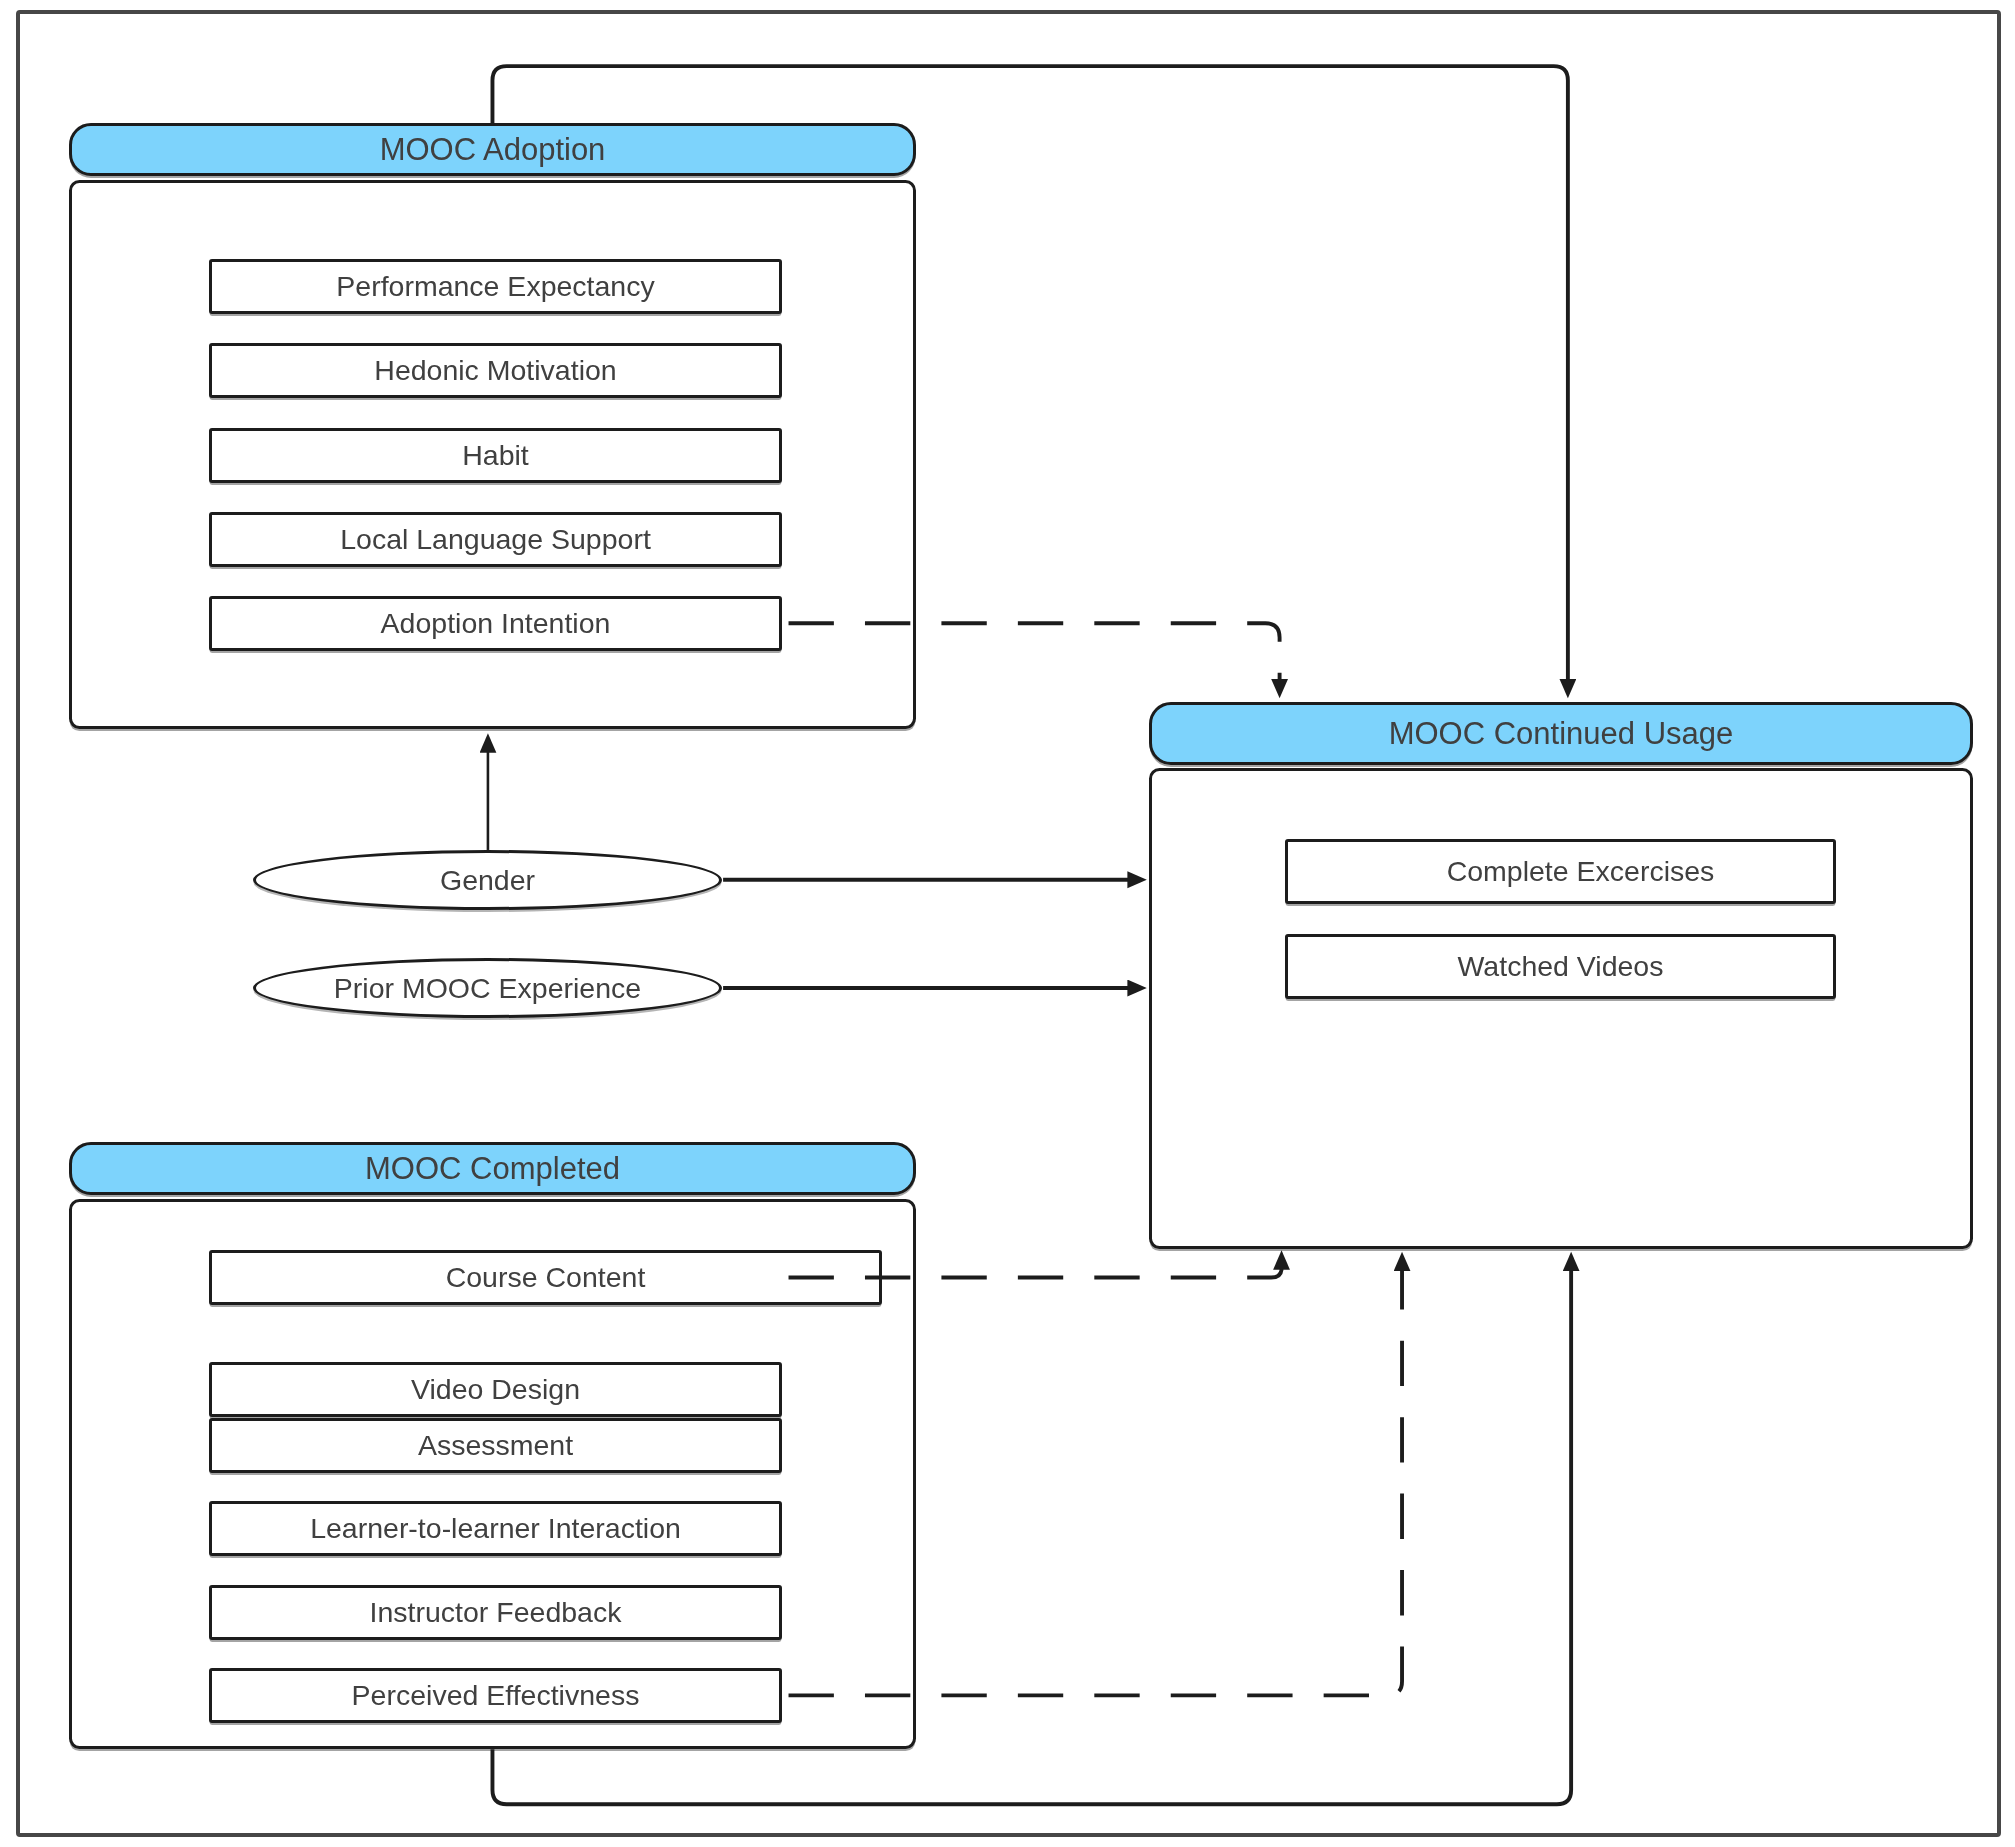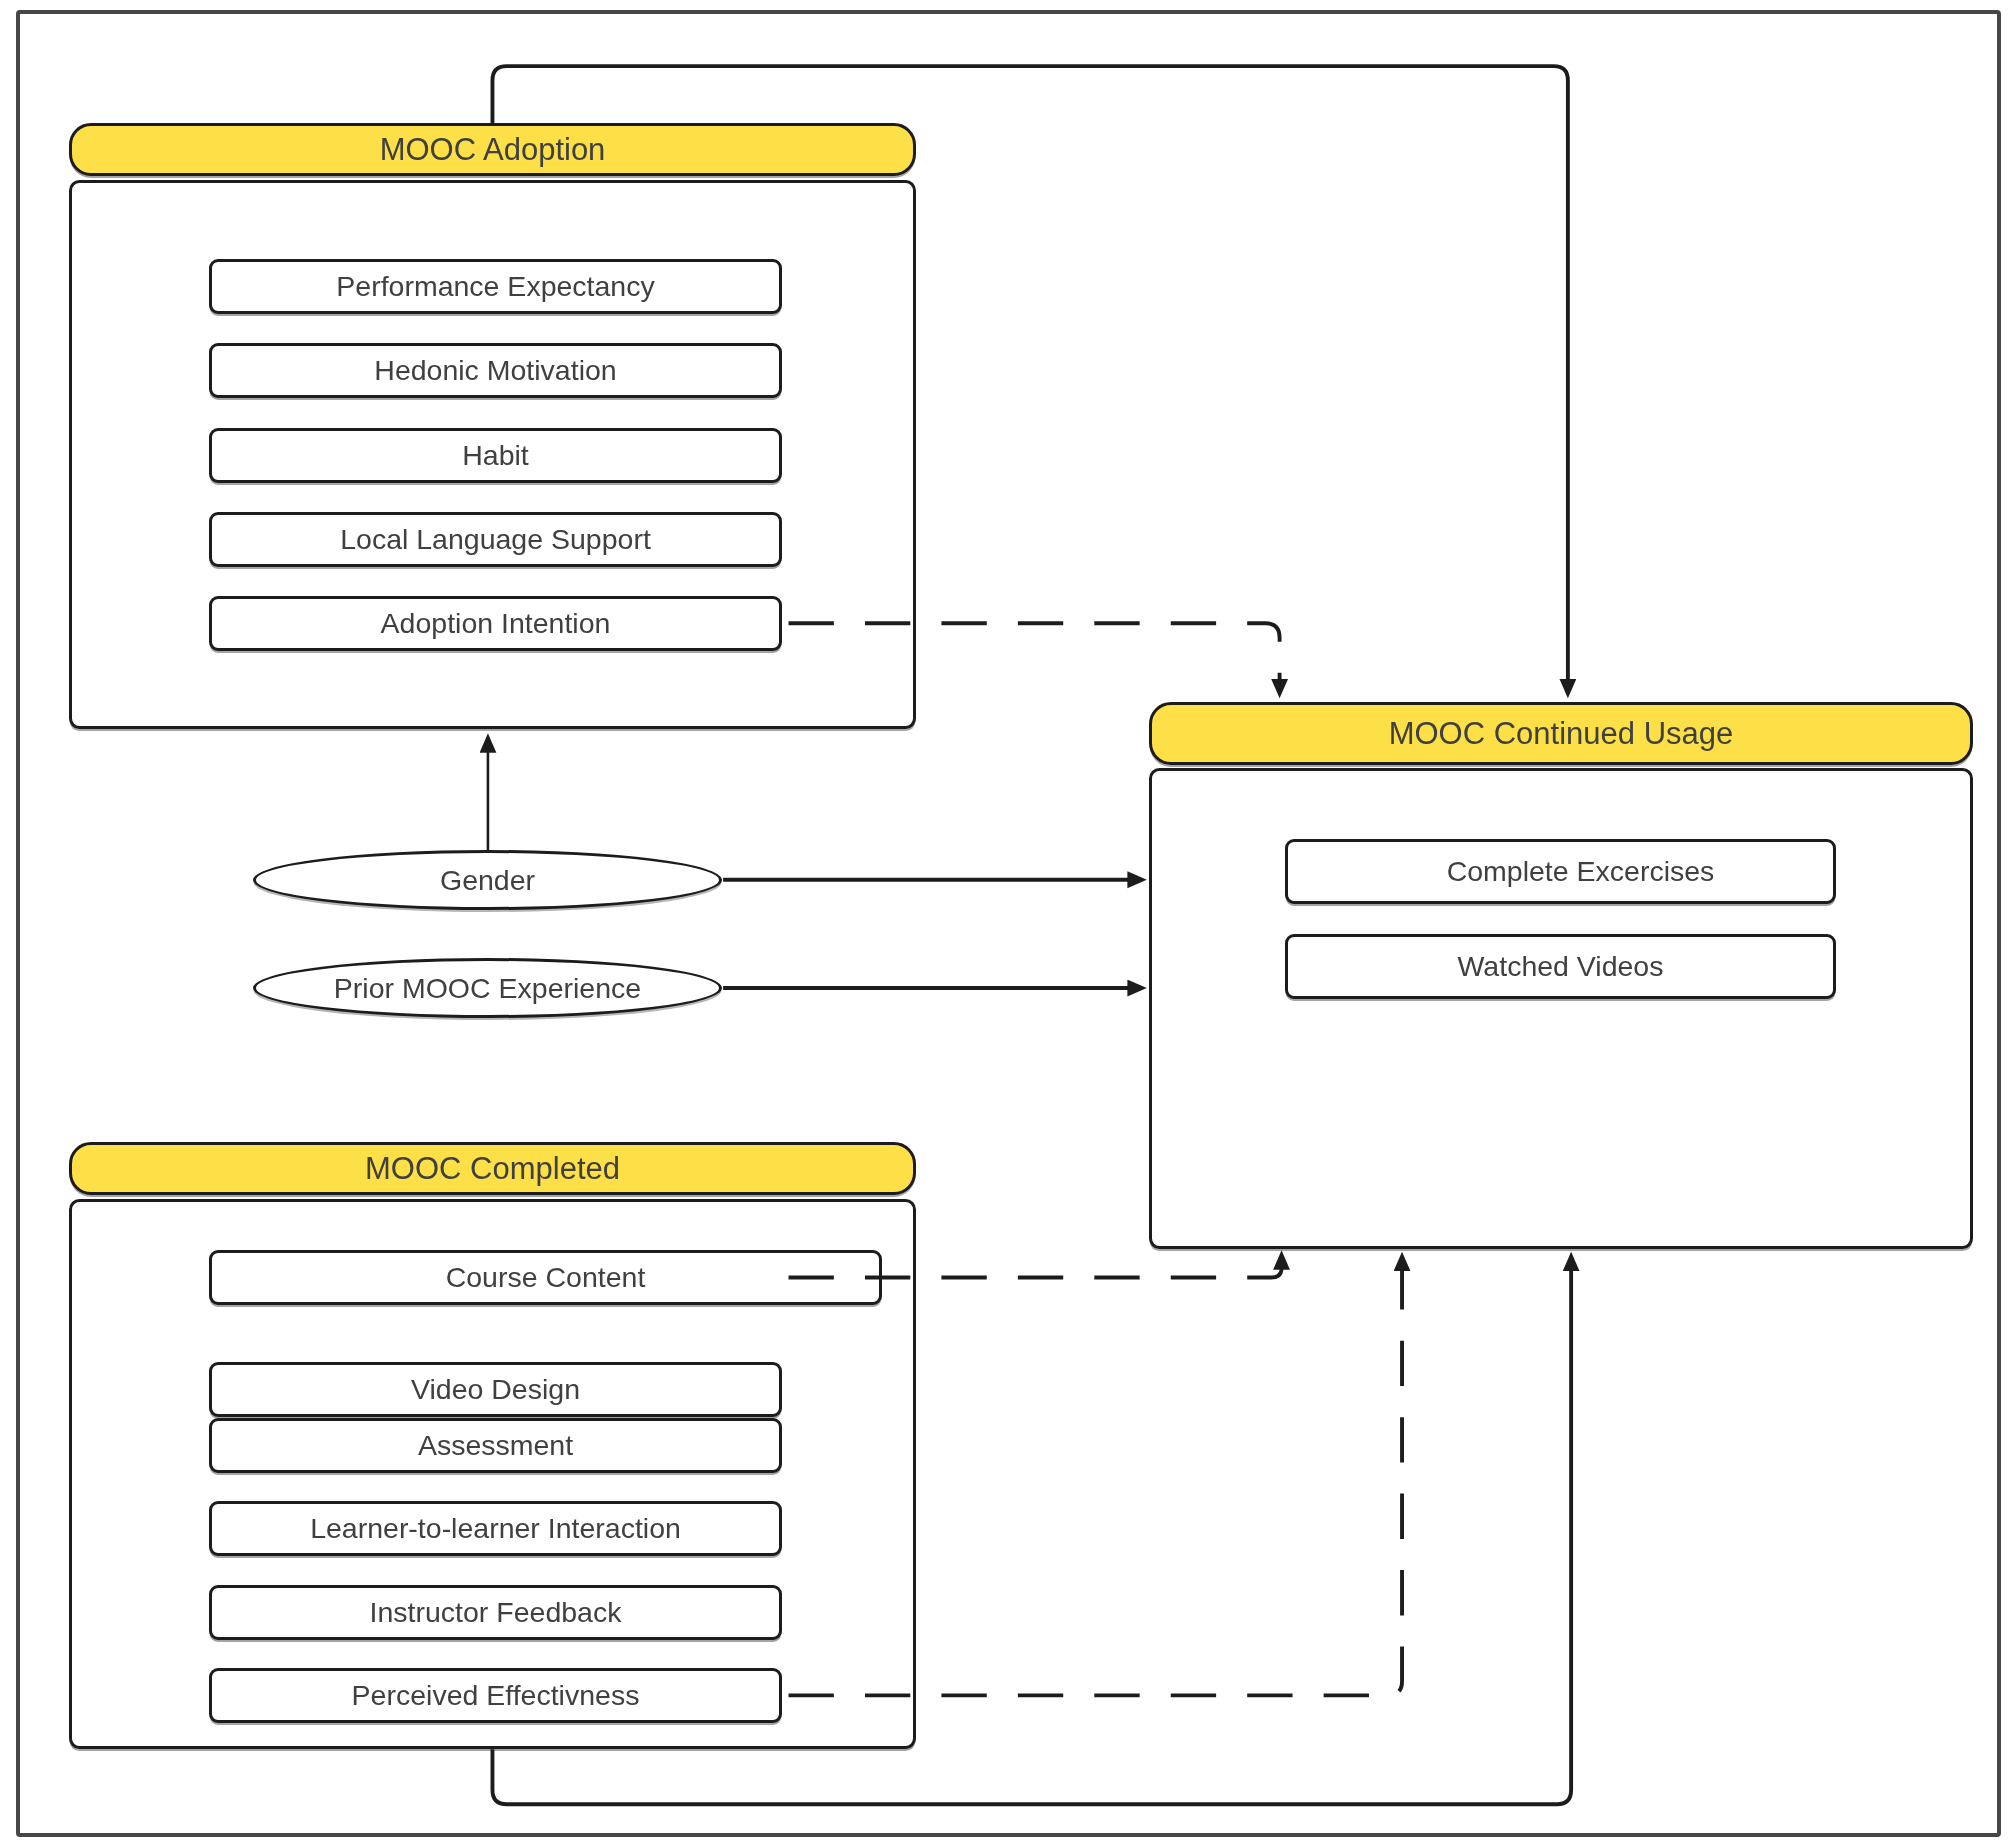--- a/index.html
+++ b/index.html
@@ -20,21 +20,21 @@
     position: absolute;
     left: 16px; top: 9.7px;
     width: 1985px; height: 1827px;
     border: 4.5px solid #474747;
     border-radius: 3.9px;
     box-sizing: border-box;
   }
   .group-title {
     position: absolute;
     box-sizing: border-box;
-    background: #fde047;
+    background: #7dd3fc;
     border: 3.2px solid #1c1c1c;
     border-radius: 22px;
     display: flex;
     align-items: center;
     justify-content: center;
     font-size: 31px;
     box-shadow: 0 2.6px 0 -0.6px rgba(90,90,90,.55);
     z-index: 2;
   }
   .group-body {
@@ -44,21 +44,21 @@
     border: 3.2px solid #1c1c1c;
     border-radius: 10.4px;
     box-shadow: 0 2.6px 0 -0.6px rgba(90,90,90,.55);
     z-index: 1;
   }
   .node {
     position: absolute;
     box-sizing: border-box;
     background: #ffffff;
     border: 3.2px solid #1c1c1c;
-    border-radius: 9px;
+    border-radius: 3px;
     display: flex;
     align-items: center;
     justify-content: center;
     font-size: 28.5px;
     box-shadow: 0 2.6px 0 -0.6px rgba(90,90,90,.55);
     z-index: 3;
   }
   .ellipse {
     position: absolute;
     box-sizing: border-box;

